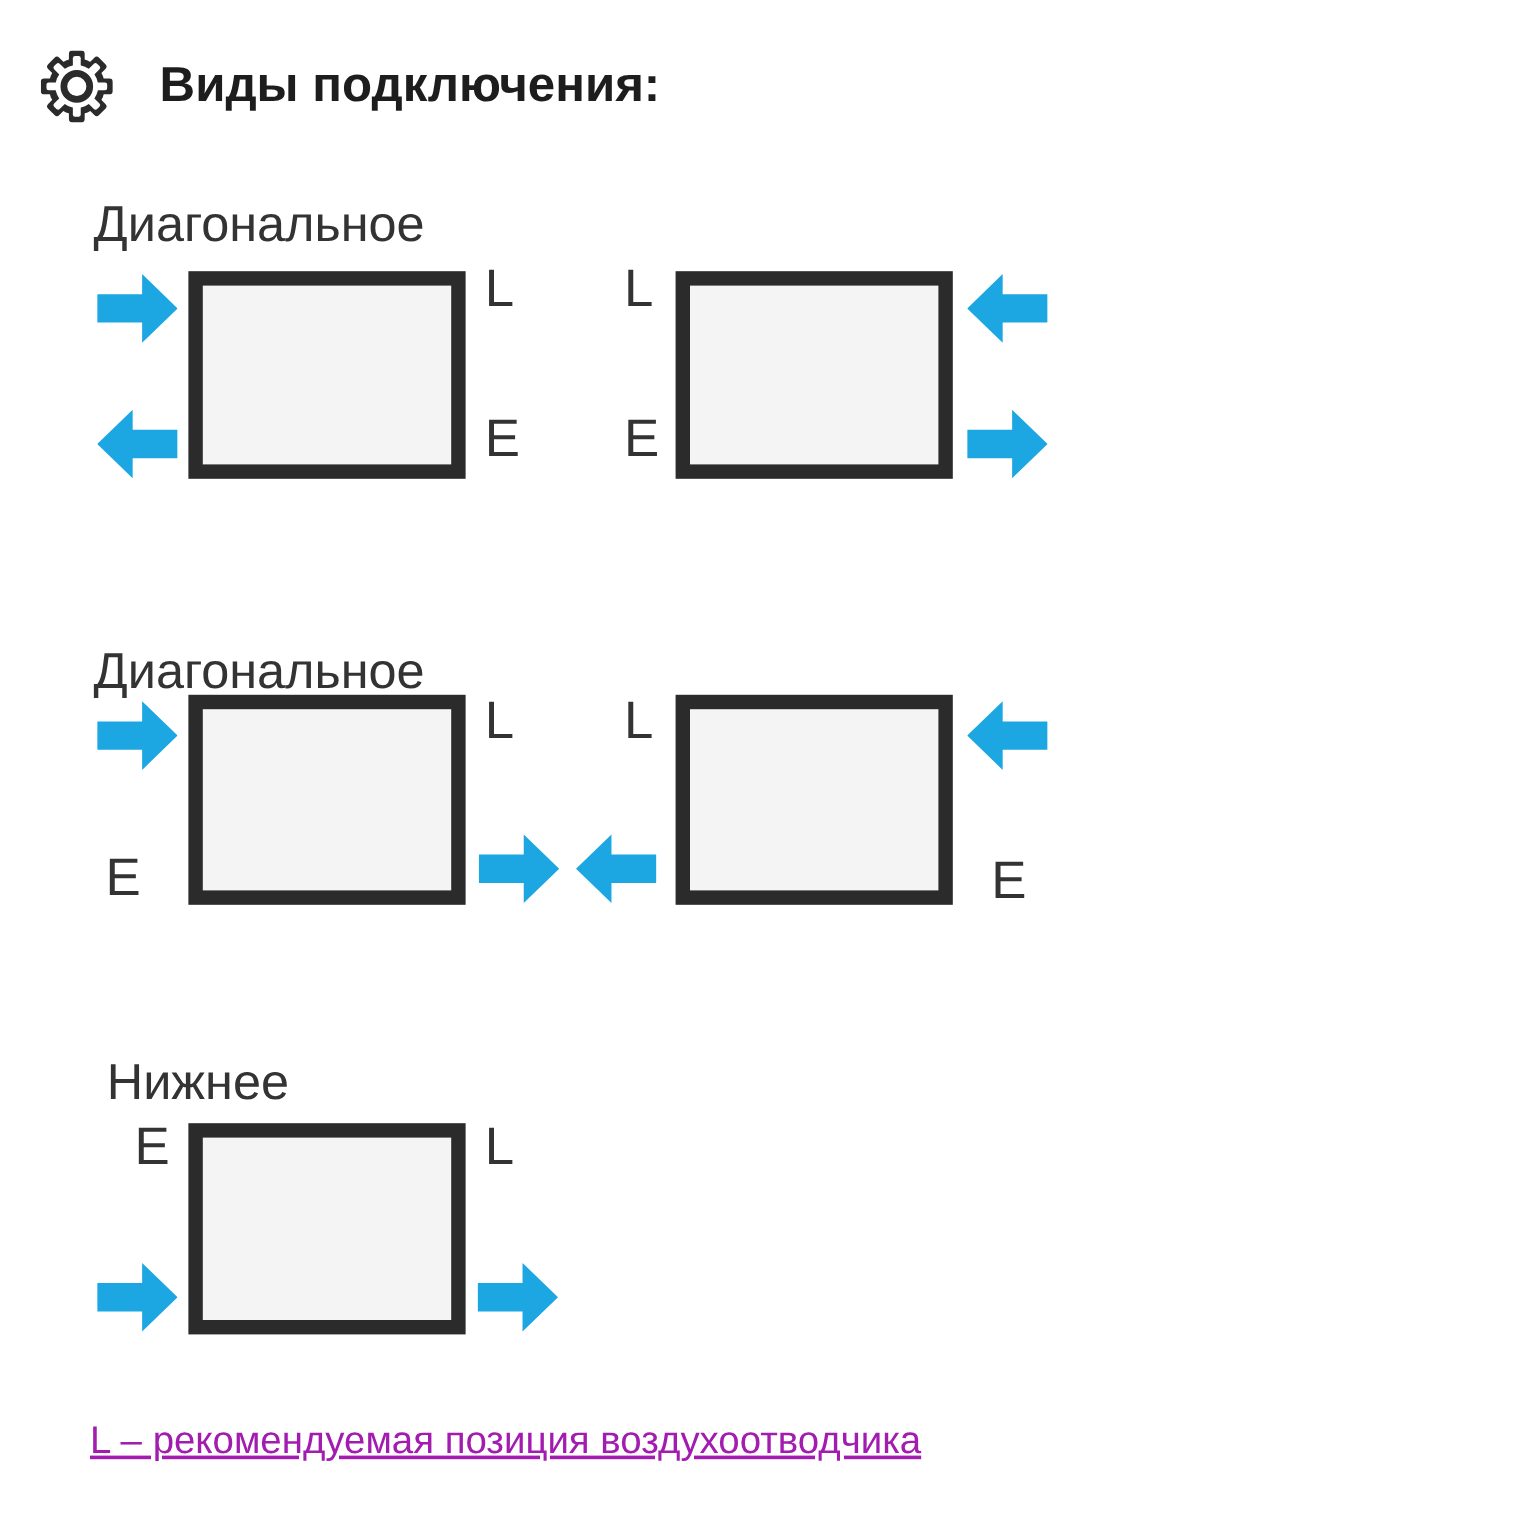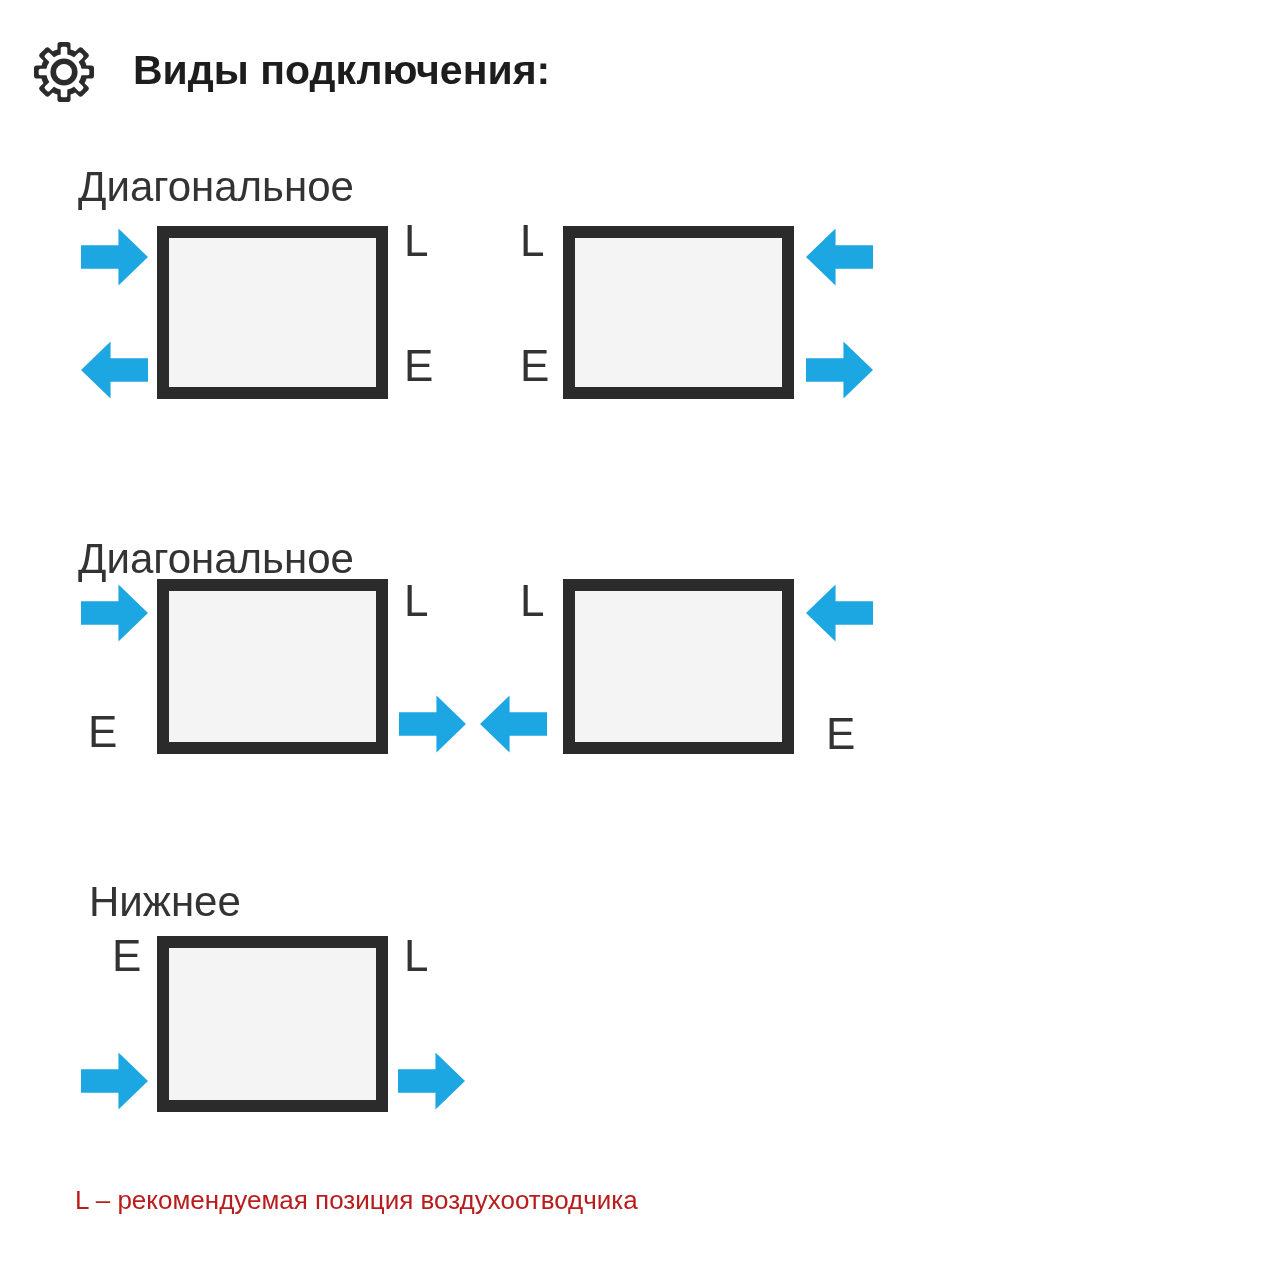--- a/index.html
+++ b/index.html
@@ -44,24 +44,25 @@
   svg.arrow.left { transform: scaleX(-1); }
   .port {
     font-size: 44px;
     font-weight: 400;
     color: #333333;
     line-height: 1;
     white-space: nowrap;
   }
   .legend { color: #333333; }
   .legend-line {
-    font-size: 26px;
+    font-size: 32px;
     line-height: 33px;
-    color: #b91c1c;
+    color: #a21caf;
     white-space: nowrap;
+    text-decoration: underline;
   }
   .gear { display: block; width: 60px; height: 60px; }
 </style>
 </head>
 <body>
 
 <div class="canvas">
 
   <div class="abs" style="left:34px; top:42px;">
     <svg class="gear" viewBox="0 0 64 64" aria-hidden="true">

